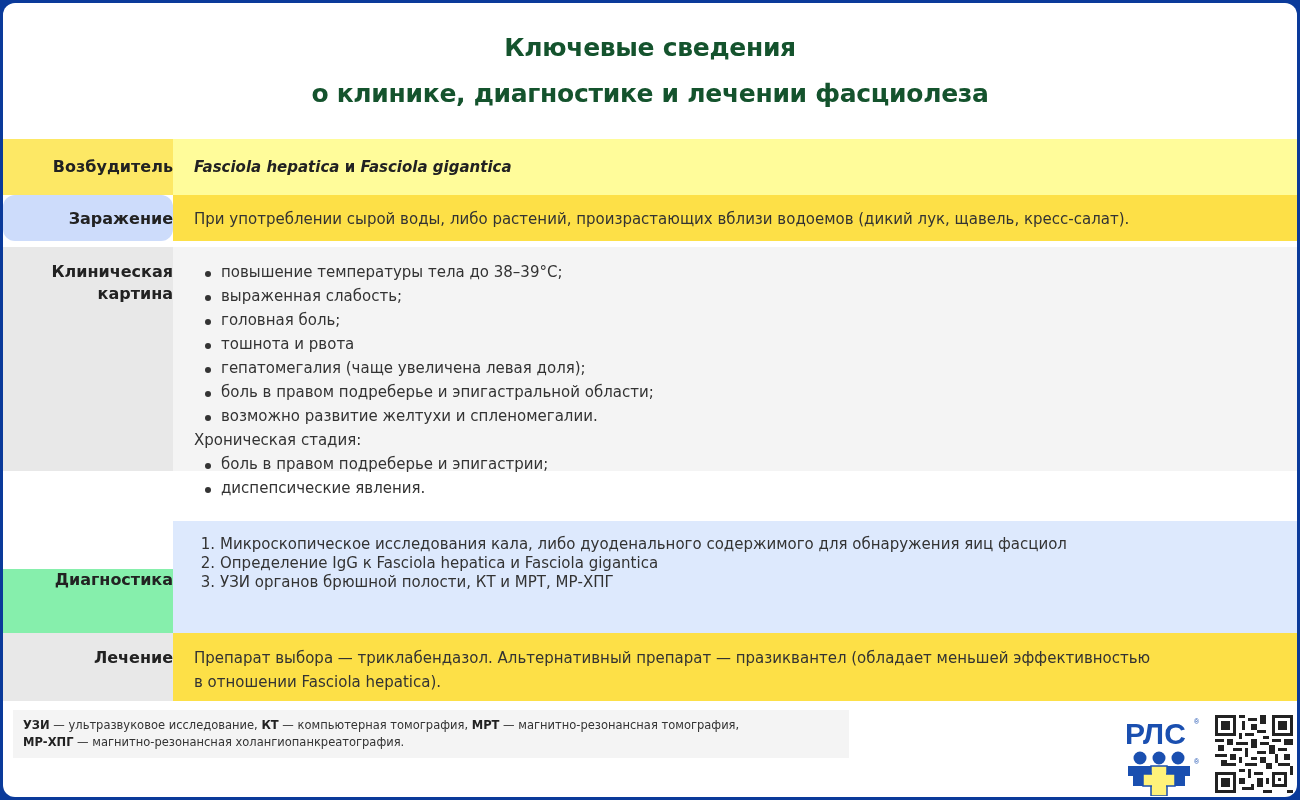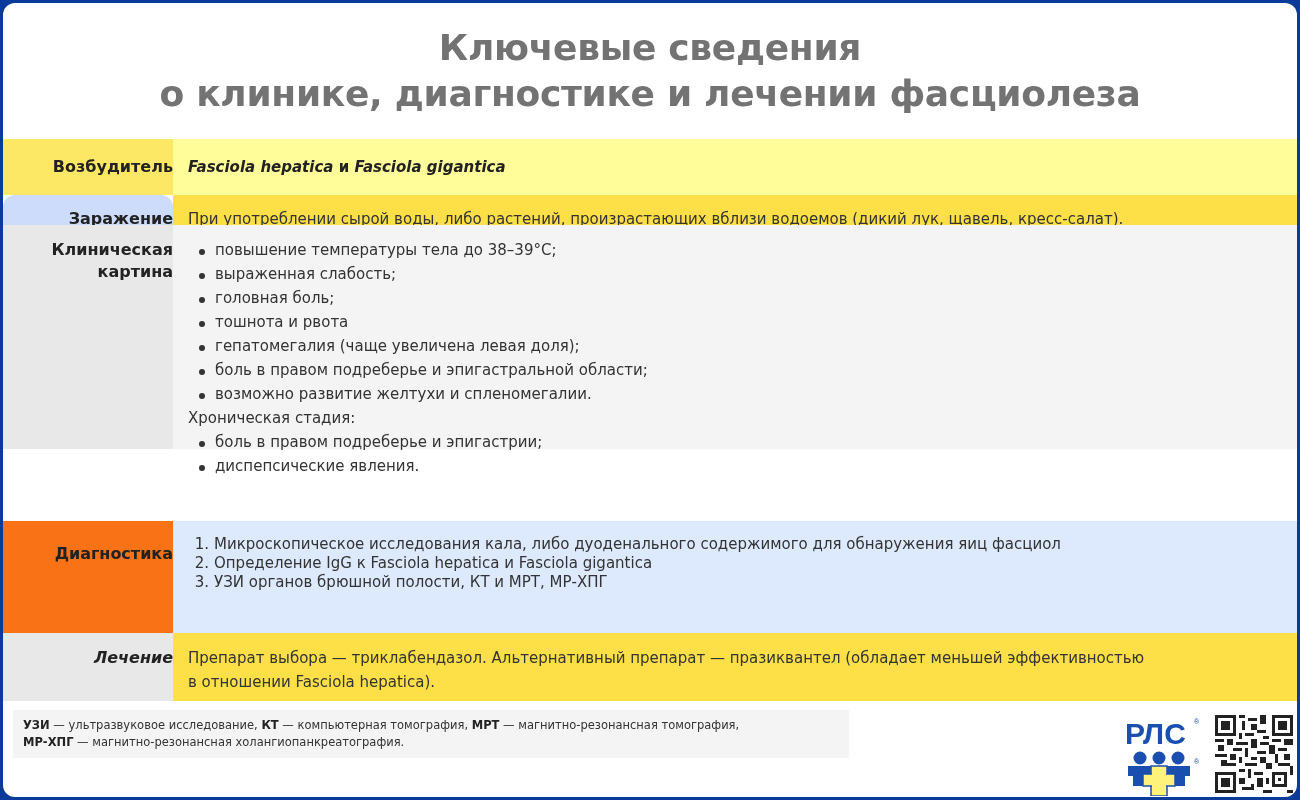--- a/index.html
+++ b/index.html
@@ -8,47 +8,47 @@
     background: #0a3a9a;
     font-family: "DejaVu Sans", "Liberation Sans", sans-serif;
     color: #2b2b2b;
   }
   .card {
     position: absolute; left: 3px; top: 3px; width: 1294px; height: 794px;
     background: #ffffff; border-radius: 12px; overflow: hidden;
   }
   .title {
     position: absolute; left: 0; top: 22px; width: 1294px;
-    text-align: center; color: #737373; font-weight: bold;
-    font-size: 36px; line-height: 46px; letter-spacing: -0.3px;
+    text-align: center; color: #14532d; font-weight: bold;
+    font-size: 25px; line-height: 46px; letter-spacing: -0.3px;
   }
   .row { position: absolute; left: 0; width: 1294px; display: flex; }
   .row .label {
     width: 170px; box-sizing: border-box; padding-left: 15px;
     font-weight: bold; font-size: 16px; line-height: 22px; color: #222; text-align: right;
   }
   .row .content {
-    flex: 1; box-sizing: border-box; padding-left: 15px; padding-right: 30px;
+    flex: 1; box-sizing: border-box; padding-left: 21px; padding-right: 30px;
     font-size: 15px; line-height: 24px; color: #333;
   }
   .r-pathogen { top: 136px; height: 56px; }
   .r-pathogen .label { background: #fde865; padding-top: 17px; }
   .r-pathogen .content { background: #fffc9a; padding-top: 16px; font-style: italic; font-weight: bold; color: #222; }
   .r-pathogen .content .conj { font-style: normal; }
   .r-infection { top: 192px; height: 46px; }
   .r-infection .label { background: #cddcfb; padding-top: 13px; border-radius: 12px; }
   .r-infection .content { background: #fde047; padding-top: 12px; }
-  .r-clinic { top: 222px; height: 224px; }
+  .r-clinic { top: 244px; height: 224px; }
   .r-clinic .label { background: #e8e8e8; padding-top: 14px; }
   .r-clinic .content { background: #f4f4f4; padding-top: 13px; }
   .r-diag { top: 518px; height: 112px; }
-  .r-diag .label { background: #f97316; padding-top: 22px; }
+  .r-diag .label { background: #86efac; padding-top: 0; margin-top: 48px; }
   .r-diag .content { background: #dde9fd; padding-top: 14px; }
   .r-treat { top: 630px; height: 68px; }
-  .r-treat .label { background: #e8e8e8; padding-top: 14px; font-style: italic; }
+  .r-treat .label { background: #e8e8e8; padding-top: 14px; }
   .r-treat .content { background: #fde047; padding-top: 13px; }
   .content .line { line-height: 24px; }
   .bullets { margin: 0; padding: 0; list-style: none; }
   .bullets li { position: relative; padding-left: 27px; line-height: 24px; }
   .bullets li::before {
     content: ""; position: absolute; left: 11px; top: 11px;
     width: 6px; height: 6px; border-radius: 50%; background: #333;
   }
   .numbered { margin: 0; padding: 0; list-style: none; }
   .numbered li { display: flex; line-height: 19px; }

